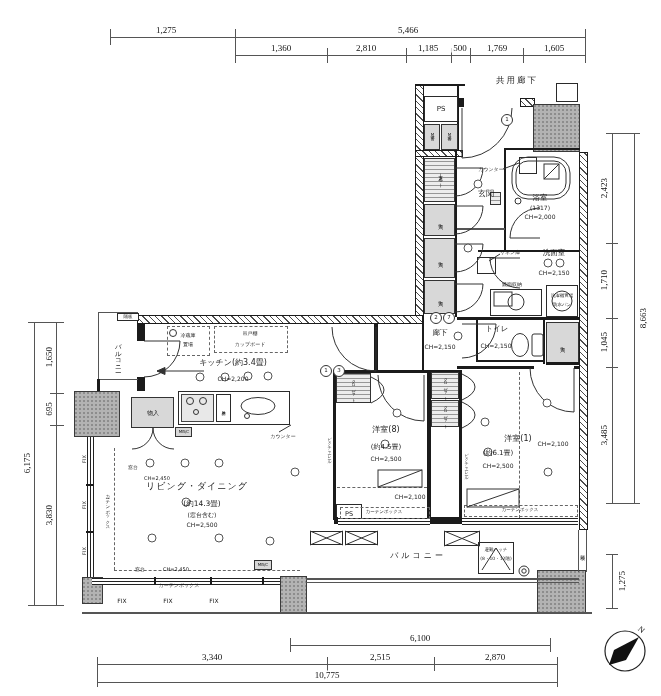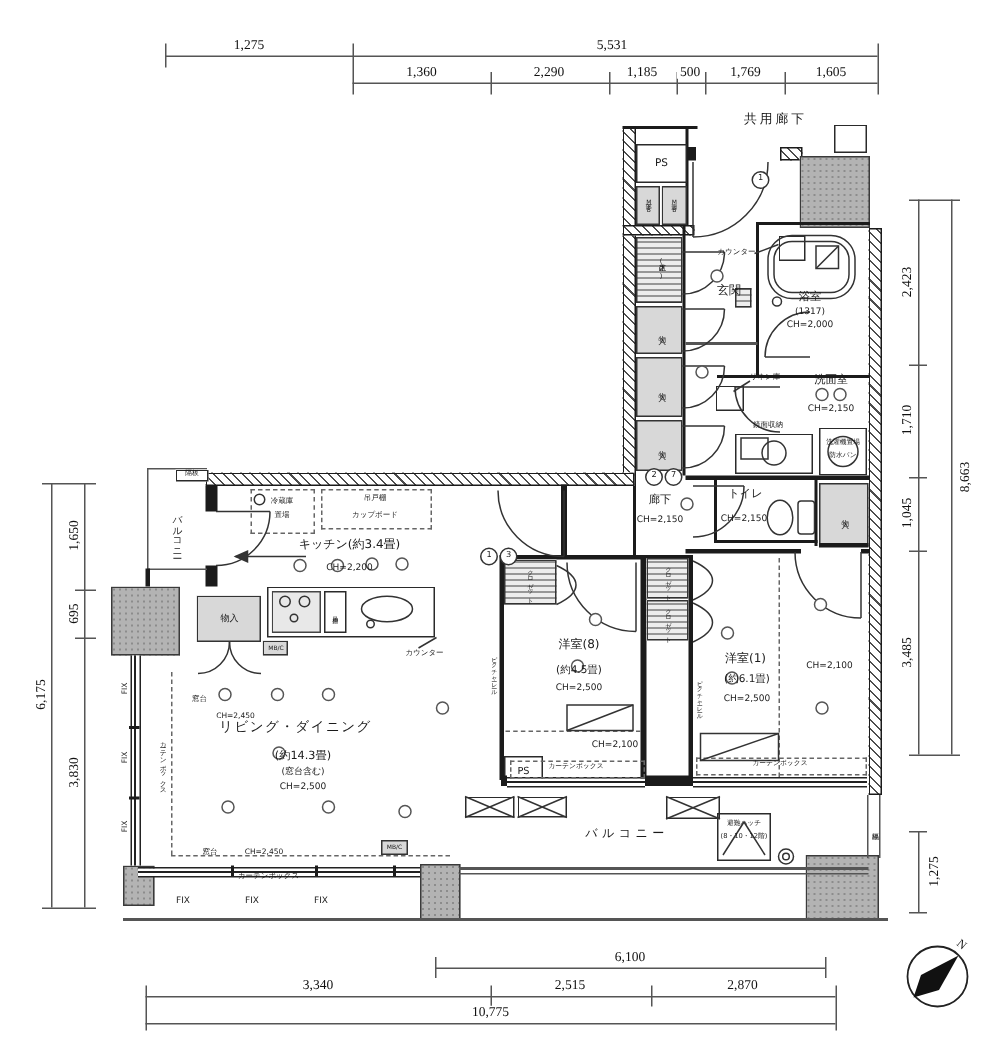--- a/index.html
+++ b/index.html
@@ -250,21 +250,21 @@
   <span class="a lbl cc" style="left:233px;top:363px;font-size:8px">キッチン(約3.4畳)</span>
   <span class="a lbl cc" style="left:233px;top:379px;font-size:6px">CH=2,200</span>
   <span class="a lbl cc" style="left:197px;top:486px;font-size:9px;letter-spacing:1px">リビング・ダイニング</span>
   <span class="a lbl cc" style="left:202px;top:504px;font-size:7.5px">(約14.3畳)</span>
   <span class="a lbl cc" style="left:202px;top:515px;font-size:6px">(窓台含む)</span>
   <span class="a lbl cc" style="left:202px;top:525px;font-size:6px">CH=2,500</span>
   <span class="a lbl cc" style="left:386px;top:430px;font-size:8px">洋室(8)</span>
   <span class="a lbl cc" style="left:386px;top:447px;font-size:7px">(約4.5畳)</span>
   <span class="a lbl cc" style="left:386px;top:459px;font-size:6px">CH=2,500</span>
   <span class="a lbl cc" style="left:410px;top:497px;font-size:6px">CH=2,100</span>
-  <span class="a lbl cc" style="left:497px;top:439px;font-size:8px">洋室(1)</span>
+  <span class="a lbl cc" style="left:518px;top:439px;font-size:8px">洋室(1)</span>
   <span class="a lbl cc" style="left:498px;top:453px;font-size:7px">(約6.1畳)</span>
   <span class="a lbl cc" style="left:498px;top:466px;font-size:6px">CH=2,500</span>
   <span class="a lbl cc" style="left:553px;top:444px;font-size:6px">CH=2,100</span>
   <span class="a lbl vj cc" style="left:118px;top:354px;font-size:6.5px">バルコニー</span>
   <span class="a lbl cc" style="left:418px;top:556px;font-size:8px;letter-spacing:3px">バルコニー</span>
 
   <span class="a lbl cc" style="left:441px;top:109px;font-size:7px">PS</span>
   <span class="a lbl cc" style="left:349px;top:514px;font-size:6.5px">PS</span>
   <span class="a lbl vj cc" style="left:432px;top:137px;font-size:4px">下部MB</span>
   <span class="a lbl vj cc" style="left:449px;top:137px;font-size:4px">上部MB</span>
@@ -331,23 +331,23 @@
   <div class="a dl" style="left:110px;top:29px;width:1px;height:16px"></div>
   <div class="a dl" style="left:235px;top:29px;width:1px;height:34px"></div>
   <div class="a dl" style="left:585px;top:29px;width:1px;height:34px"></div>
   <div class="a dl" style="left:235px;top:55px;width:350px;height:1px"></div>
   <div class="a dl" style="left:327px;top:48px;width:1px;height:15px"></div>
   <div class="a dl" style="left:406px;top:48px;width:1px;height:15px"></div>
   <div class="a dl" style="left:451px;top:48px;width:1px;height:15px"></div>
   <div class="a dl" style="left:470px;top:48px;width:1px;height:15px"></div>
   <div class="a dl" style="left:523px;top:48px;width:1px;height:15px"></div>
   <span class="a dim cc" style="left:166px;top:30px">1,275</span>
-  <span class="a dim cc" style="left:408px;top:30px">5,531</span>
+  <span class="a dim cc" style="left:408px;top:30px">5,466</span>
   <span class="a dim cc" style="left:281px;top:48px">1,360</span>
-  <span class="a dim cc" style="left:366px;top:48px">2,290</span>
+  <span class="a dim cc" style="left:366px;top:48px">2,810</span>
   <span class="a dim cc" style="left:428px;top:48px">1,185</span>
   <span class="a dim cc" style="left:460px;top:48px">500</span>
   <span class="a dim cc" style="left:497px;top:48px">1,769</span>
   <span class="a dim cc" style="left:554px;top:48px">1,605</span>
 
   <div class="a dl" style="left:56px;top:322px;width:1px;height:283px"></div>
   <div class="a dl" style="left:34px;top:322px;width:1px;height:283px"></div>
   <div class="a dl" style="left:28px;top:322px;width:36px;height:1px"></div>
   <div class="a dl" style="left:50px;top:393px;width:14px;height:1px"></div>
   <div class="a dl" style="left:50px;top:425px;width:14px;height:1px"></div>

